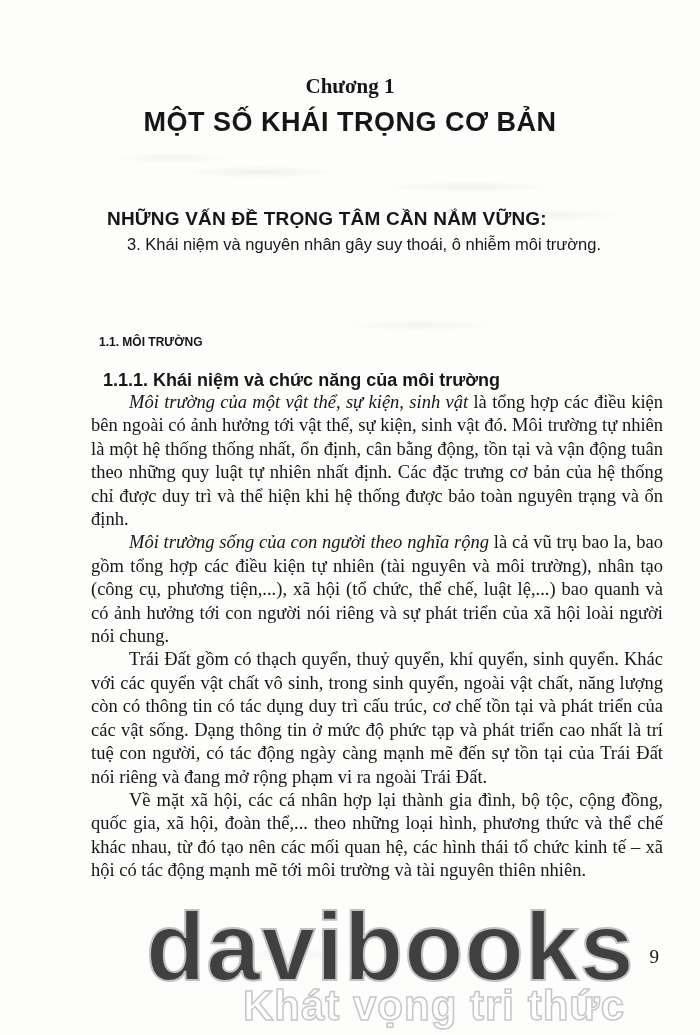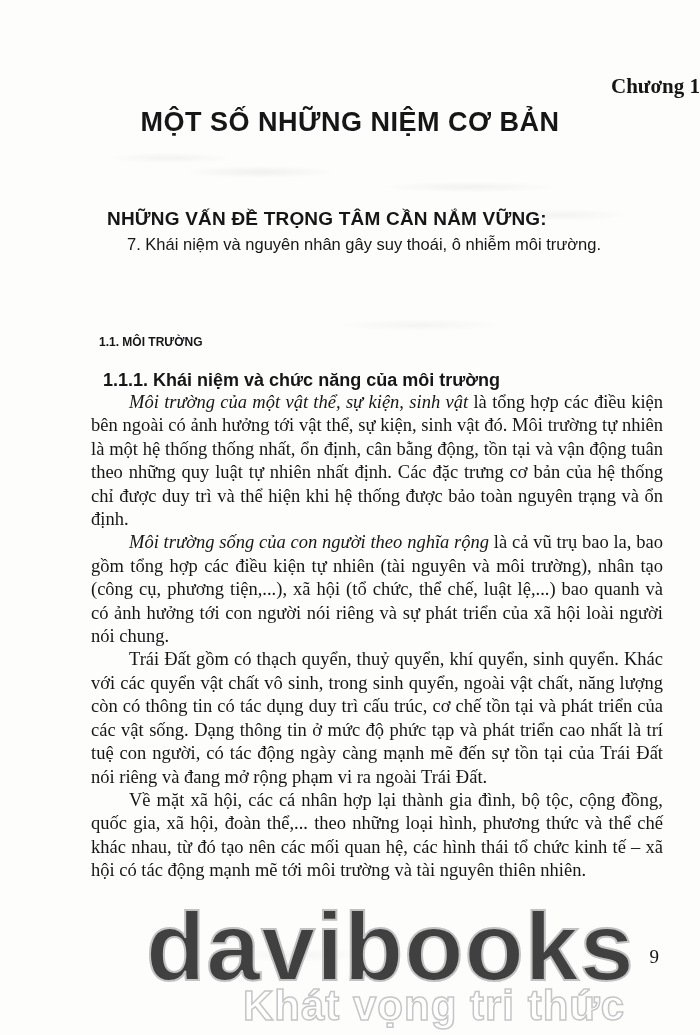--- a/index.html
+++ b/index.html
@@ -21,21 +21,21 @@
       radial-gradient(ellipse 90px 8px at 170px 158px, rgba(0,0,0,0.04), transparent 70%),
       radial-gradient(ellipse 100px 9px at 560px 215px, rgba(0,0,0,0.04), transparent 70%),
       radial-gradient(ellipse 120px 9px at 420px 325px, rgba(0,0,0,0.035), transparent 70%),
       radial-gradient(ellipse 80px 9px at 600px 470px, rgba(0,0,0,0.03), transparent 70%),
       radial-gradient(ellipse 100px 10px at 300px 955px, rgba(0,0,0,0.03), transparent 70%);
   }
   .content-layer{position:relative;z-index:2;}
 
   .chapter-label{
     position:absolute;top:74px;left:0;right:0;
-    text-align:right;
+    text-align:center;
     font-family:"Liberation Serif",serif;
     font-weight:bold;font-size:21px;
   }
   .chapter-title{
     position:absolute;top:107px;left:0;right:0;margin:0;
     text-align:center;
     font-family:"Liberation Sans",sans-serif;
     font-weight:bold;font-size:27px;letter-spacing:0.5px;
   }
   .focus-heading{
@@ -95,26 +95,26 @@
 
 <div class="page">
 
   <div class="watermark-line1">davibooks</div>
   <div class="watermark-line2">Khát vọng tri thức</div>
 
   <div class="content-layer">
 
     <div class="chapter-label">Chương 1</div>
 
-    <h1 class="chapter-title">MỘT SỐ NHỮNG NIỆM CƠ BẢN</h1>
+    <h1 class="chapter-title">MỘT SỐ KHÁI TRỌNG CƠ BẢN</h1>
 
     <h2 class="focus-heading">NHỮNG VẤN ĐỀ TRỌNG TÂM CẦN NẮM VỮNG:</h2>
 
     <div class="focus-list">
-      <div class="focus-item">7. Khái niệm và nguyên nhân gây suy thoái, ô nhiễm môi trường.</div>
+      <div class="focus-item">3. Khái niệm và nguyên nhân gây suy thoái, ô nhiễm môi trường.</div>
     </div>
 
     <h2 class="section-heading">1.1. MÔI TRƯỜNG</h2>
 
     <h3 class="subsection-heading">1.1.1. Khái niệm và chức năng của môi trường</h3>
 
     <div class="body-text">
       <p><em>Môi trường của một vật thể, sự kiện, sinh vật</em><span> là tổng hợp các điều kiện bên ngoài có ảnh hưởng tới vật thể, sự kiện, sinh vật đó. Môi trường tự nhiên là một hệ thống thống nhất, ổn định, cân bằng động, tồn tại và vận động tuân theo những quy luật tự nhiên nhất định. Các đặc trưng cơ bản của hệ thống chỉ được duy trì và thể hiện khi hệ thống được bảo toàn nguyên trạng và ổn định.</span></p>
       <p><em>Môi trường sống của con người theo nghĩa rộng</em><span> là cả vũ trụ bao la, bao gồm tổng hợp các điều kiện tự nhiên (tài nguyên và môi trường), nhân tạo (công cụ, phương tiện,...), xã hội (tổ chức, thể chế, luật lệ,...) bao quanh và có ảnh hưởng tới con người nói riêng và sự phát triển của xã hội loài người nói chung.</span></p>
       <p><em></em><span>Trái Đất gồm có thạch quyển, thuỷ quyển, khí quyển, sinh quyển. Khác với các quyển vật chất vô sinh, trong sinh quyển, ngoài vật chất, năng lượng còn có thông tin có tác dụng duy trì cấu trúc, cơ chế tồn tại và phát triển của các vật sống. Dạng thông tin ở mức độ phức tạp và phát triển cao nhất là trí tuệ con người, có tác động ngày càng mạnh mẽ đến sự tồn tại của Trái Đất nói riêng và đang mở rộng phạm vi ra ngoài Trái Đất.</span></p>

